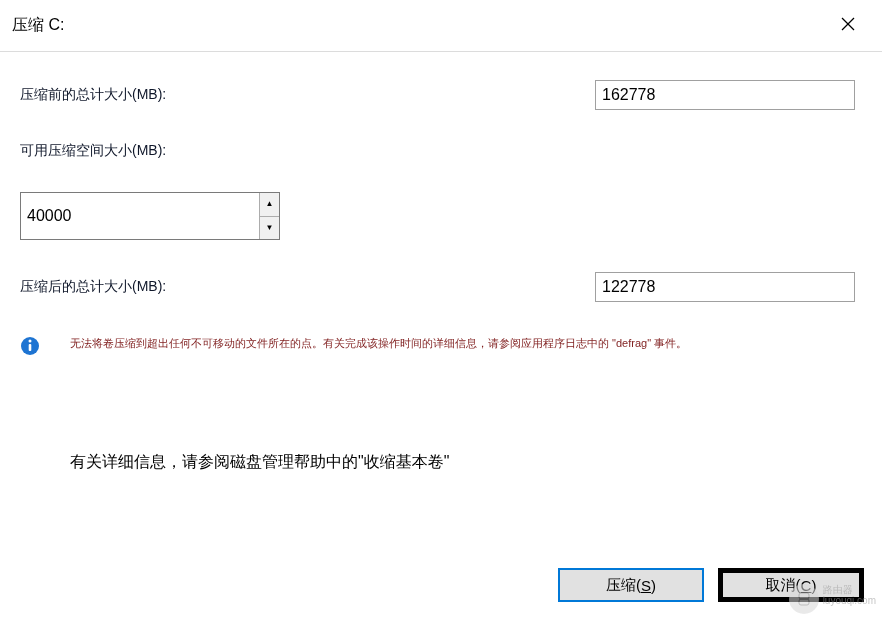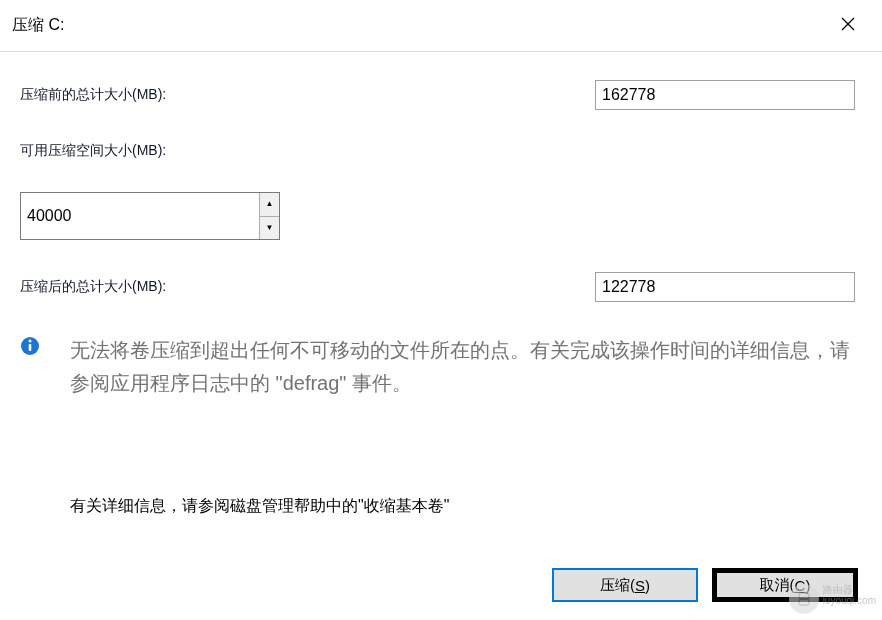--- a/index.html
+++ b/index.html
@@ -116,34 +116,34 @@
       width: 20px;
       height: 20px;
       margin-right: 30px;
       margin-top: 2px;
     }
     .info-icon svg {
       width: 20px;
       height: 20px;
     }
     .info-text {
-      font-size: 20px;
+      font-size: 11px;
       line-height: 1.65;
-      color: #737373;
+      color: #7f1d1d;
     }
     .help-text {
       font-size: 16px;
       color: #000;
       margin-top: 96px;
       margin-left: 50px;
     }
     .button-bar {
       position: absolute;
       bottom: 18px;
-      right: 24px;
+      right: 18px;
       display: flex;
       gap: 14px;
     }
     .dlg-button {
       width: 146px;
       height: 34px;
       background: #e1e1e1;
       border: 5px solid #000000;
       font-size: 15px;
       font-family: inherit;

